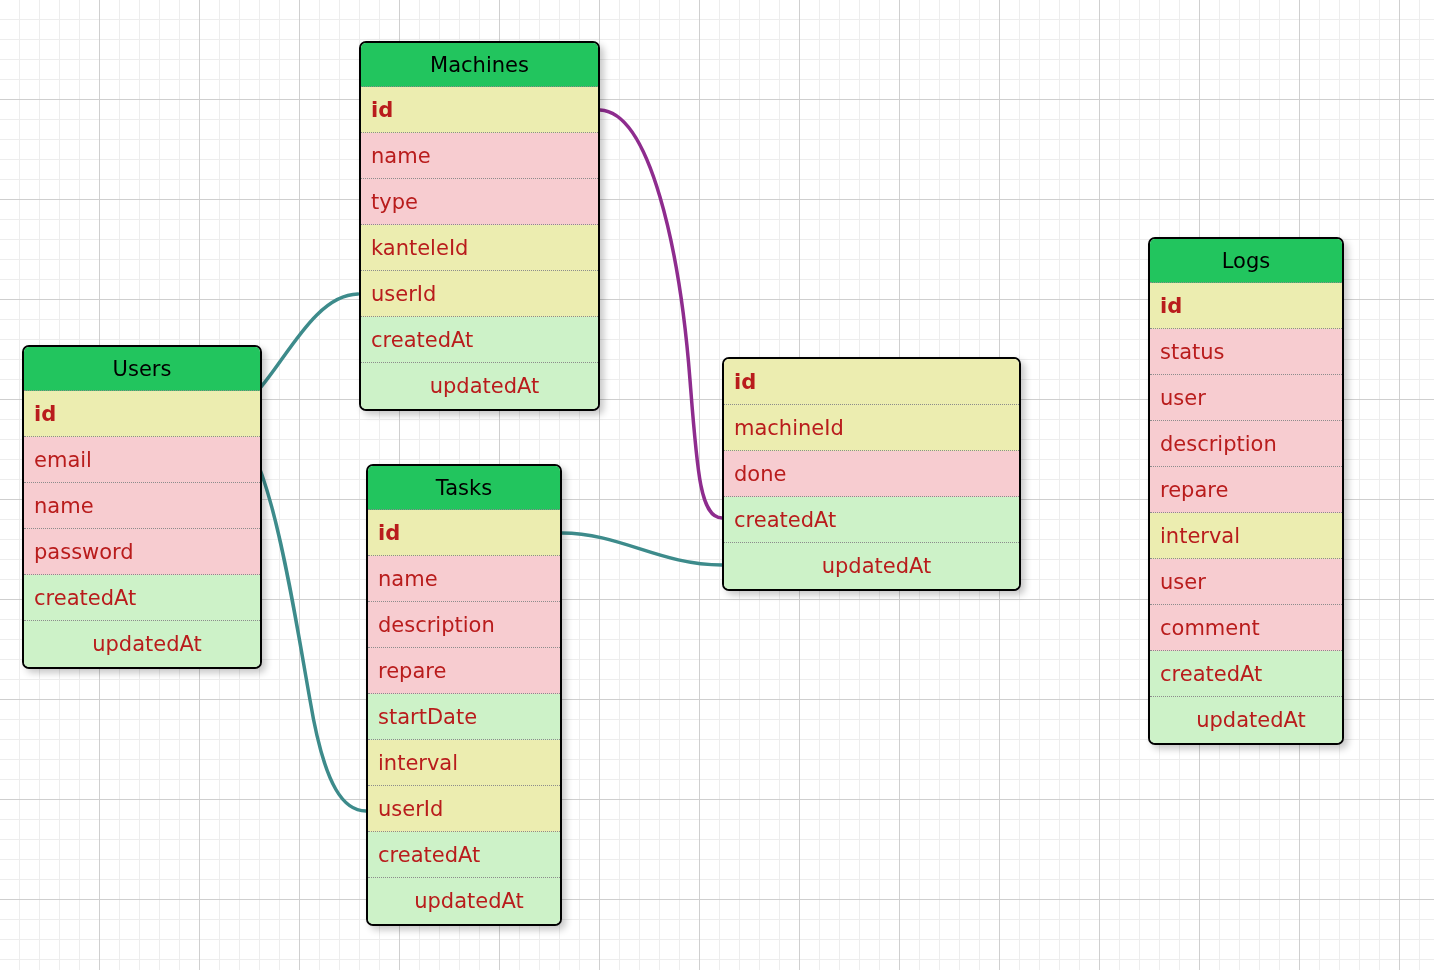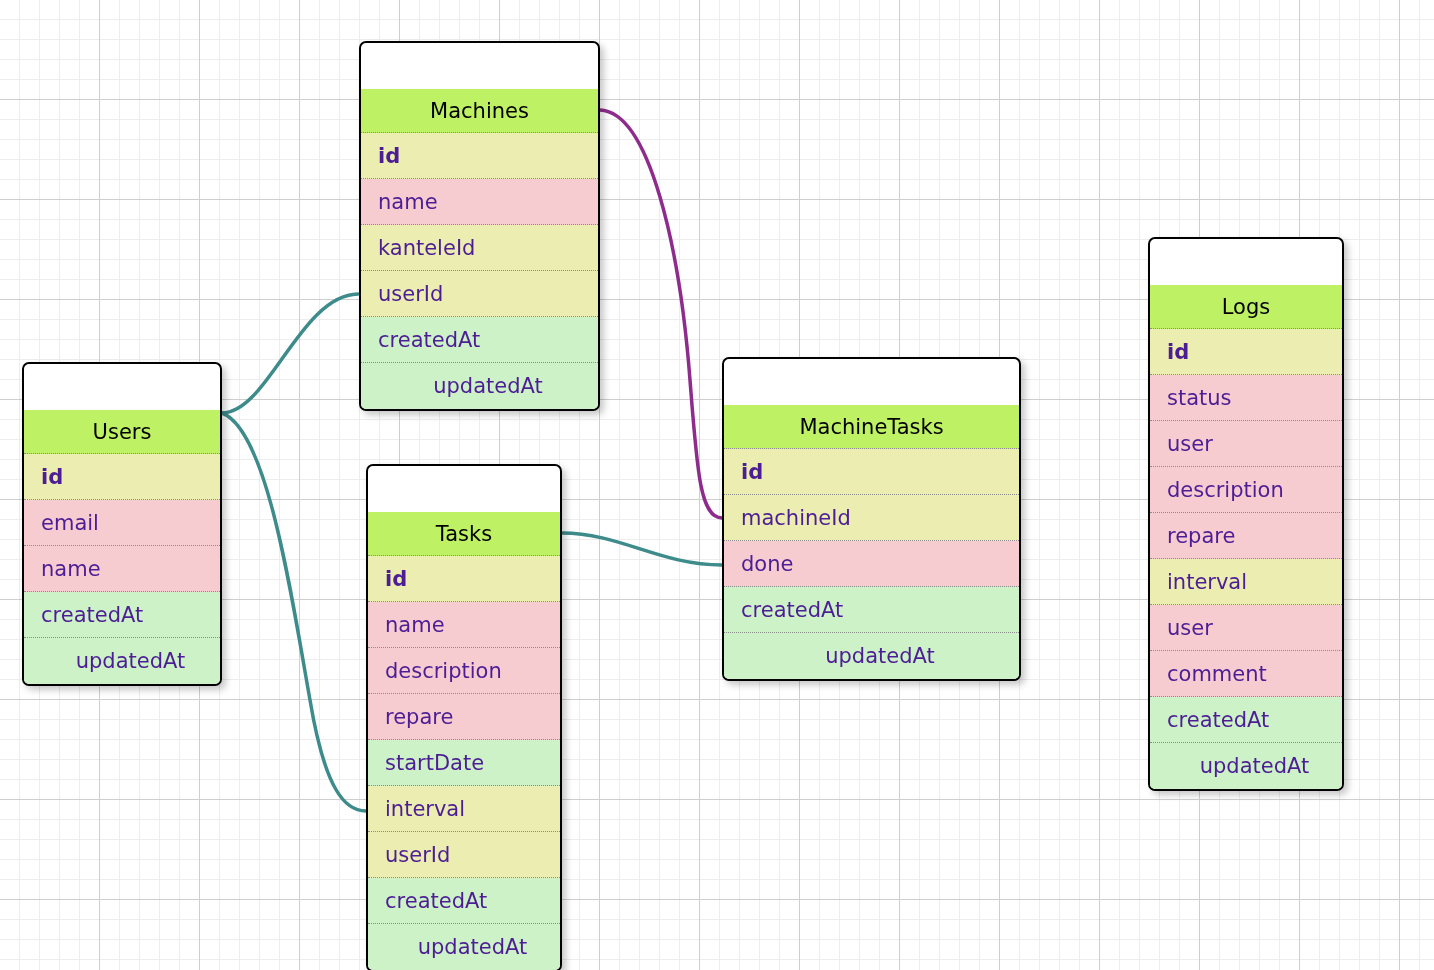--- a/index.html
+++ b/index.html
@@ -35,35 +35,34 @@
     border: 2px solid #000000;
     border-radius: 7px;
     background: #ffffff;
     box-shadow: 4px 4px 7px rgba(0,0,0,0.22);
     overflow: hidden;
     z-index: 3;
   }
   .entity-title {
     height: 44px;
     line-height: 44px;
-    background: #bef264;
+    background: #22c55e;
     text-align: center;
     font-size: 21px;
     color: #000000;
     border-bottom: 1px dotted #8c8c8c;
     box-sizing: border-box;
     white-space: nowrap;
-    margin-top: 46px;
   }
   .attr {
     height: 46px;
     line-height: 46px;
-    padding-left: 17px;
+    padding-left: 10px;
     font-size: 21px;
-    color: #4c1d95;
+    color: #b91c1c;
     border-bottom: 1px dotted #8c8c8c;
     box-sizing: border-box;
     white-space: nowrap;
   }
   .attr:last-child { border-bottom: none; text-align: center; }
   .attr.pk { font-weight: bold; }
   .c-yellow { background: #ecedb0; }
   .c-pink   { background: #f7ccd0; }
   .c-green  { background: #cdf2c8; }
 </style>
@@ -73,51 +72,52 @@
 <div id="canvas">
 
   <svg id="edges" viewBox="0 0 1434 970" xmlns="http://www.w3.org/2000/svg">
       <path d="M 222,413 C 268,413 300,295 358,294" fill="none" stroke="#3d8b8b" stroke-width="3.5" stroke-linecap="round"></path>
       <path d="M 222,413 C 268,430 292,600 310,700 C 325,790 345,811 366,811" fill="none" stroke="#3d8b8b" stroke-width="3.5" stroke-linecap="round"></path>
       <path d="M 600,110 C 650,112 680,250 690,380 C 697,470 700,518 722,518" fill="none" stroke="#8e2c8e" stroke-width="3.5" stroke-linecap="round"></path>
       <path d="M 562,533 C 620,533 660,565 722,565" fill="none" stroke="#3d8b8b" stroke-width="3.5" stroke-linecap="round"></path>
     </svg>
 
   <div id="entity-layer">
-      <div class="entity" style="left: 22px; top: 362px; width: 200px;">
+      <div class="entity" style="left: 22px; top: 345px; width: 240px;">
         <div class="entity-title">Users</div>
         <div class="attr c-yellow pk">id</div>
         <div class="attr c-pink">email</div>
         <div class="attr c-pink">name</div>
+        <div class="attr c-pink">password</div>
         <div class="attr c-green">createdAt</div>
         <div class="attr c-green">updatedAt</div>
       </div>
       <div class="entity" style="left: 359px; top: 41px; width: 241px;">
         <div class="entity-title">Machines</div>
         <div class="attr c-yellow pk">id</div>
         <div class="attr c-pink">name</div>
+        <div class="attr c-pink">type</div>
         <div class="attr c-yellow">kanteleId</div>
         <div class="attr c-yellow">userId</div>
         <div class="attr c-green">createdAt</div>
         <div class="attr c-green">updatedAt</div>
       </div>
       <div class="entity" style="left: 366px; top: 464px; width: 196px;">
         <div class="entity-title">Tasks</div>
         <div class="attr c-yellow pk">id</div>
         <div class="attr c-pink">name</div>
         <div class="attr c-pink">description</div>
         <div class="attr c-pink">repare</div>
         <div class="attr c-green">startDate</div>
         <div class="attr c-yellow">interval</div>
         <div class="attr c-yellow">userId</div>
         <div class="attr c-green">createdAt</div>
         <div class="attr c-green">updatedAt</div>
       </div>
       <div class="entity" style="left: 722px; top: 357px; width: 299px;">
-        <div class="entity-title">MachineTasks</div>
         <div class="attr c-yellow pk">id</div>
         <div class="attr c-yellow">machineId</div>
         <div class="attr c-pink">done</div>
         <div class="attr c-green">createdAt</div>
         <div class="attr c-green">updatedAt</div>
       </div>
       <div class="entity" style="left: 1148px; top: 237px; width: 196px;">
         <div class="entity-title">Logs</div>
         <div class="attr c-yellow pk">id</div>
         <div class="attr c-pink">status</div>

